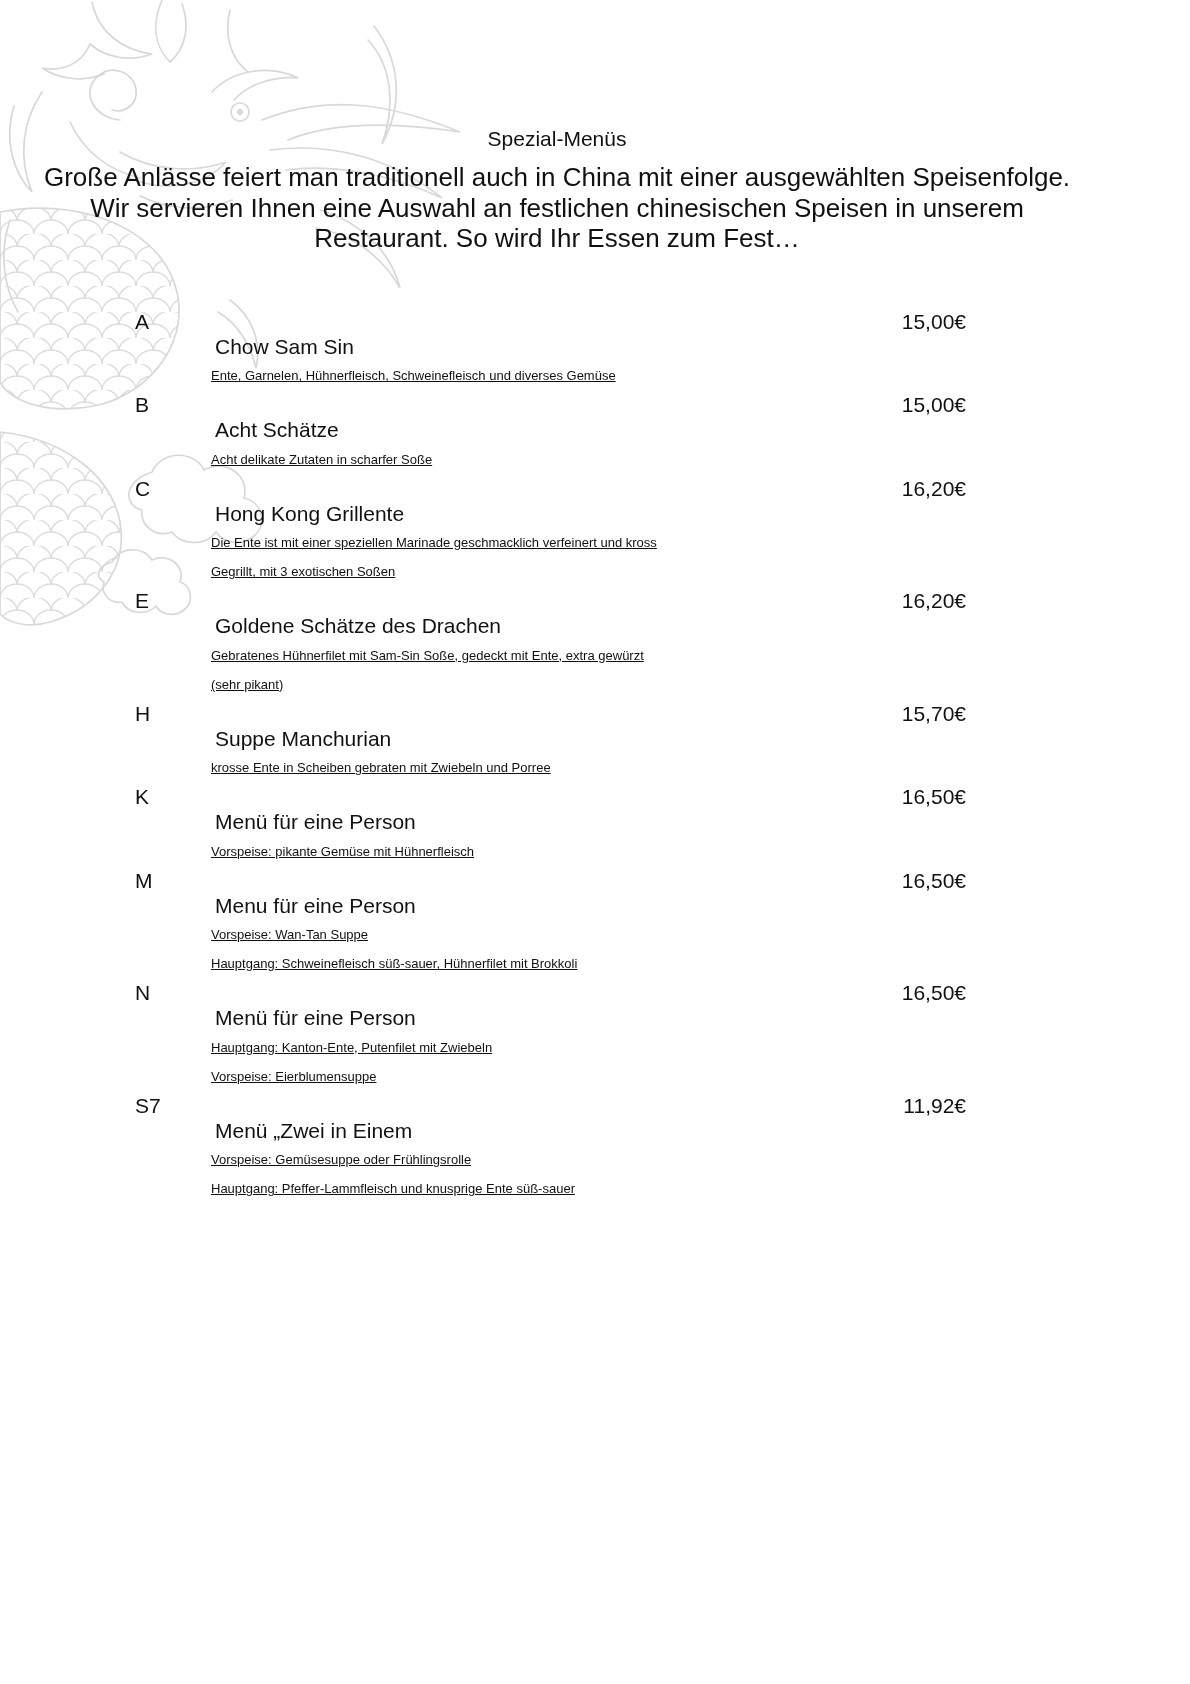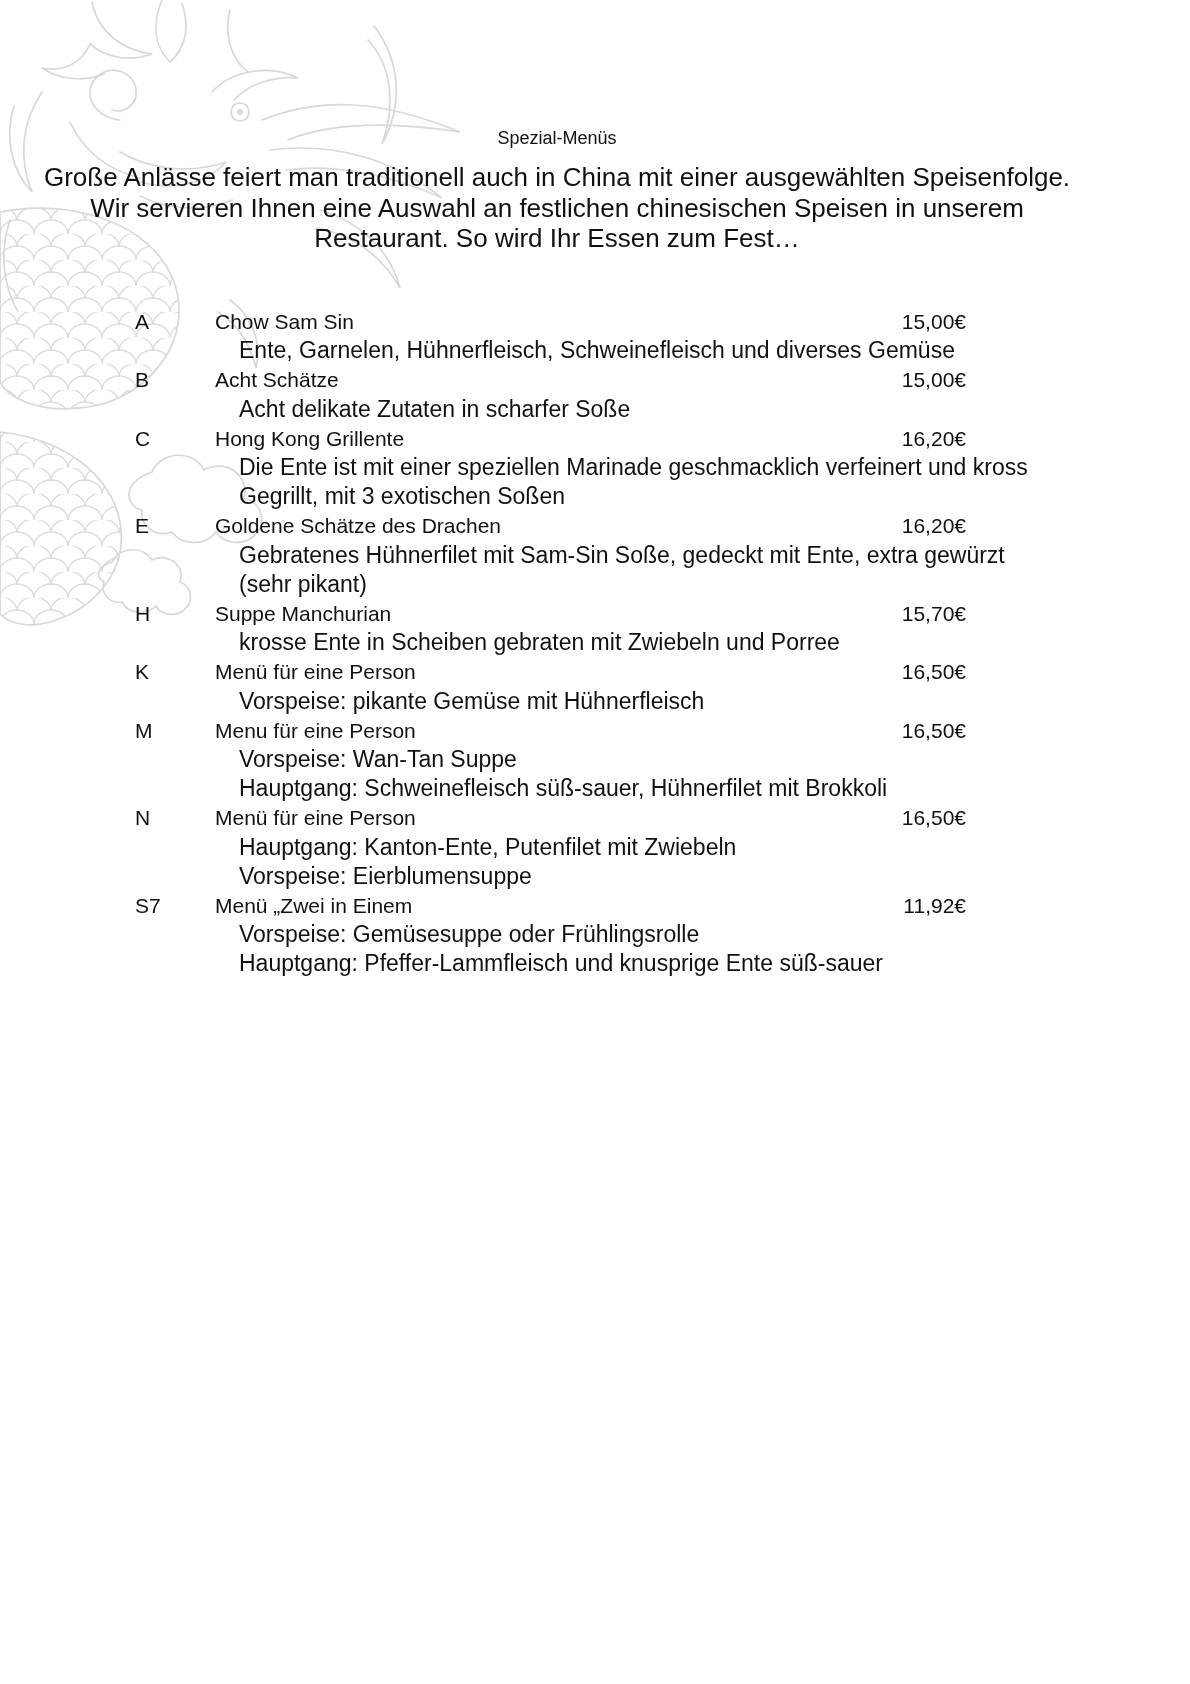--- a/index.html
+++ b/index.html
@@ -21,21 +21,21 @@
     pointer-events: none;
   }
   .doc-header {
     position: absolute;
     left: 0;
     top: 124px;
     width: 1114px;
     text-align: center;
   }
   .doc-title {
-    font-size: 18px;
+    font-size: 21px;
     font-weight: 400;
     line-height: 29px;
     margin-bottom: 9px;
     white-space: nowrap;
   }
   .intro-line {
     font-size: 26px;
     line-height: 30.5px;
     white-space: nowrap;
   }
@@ -49,31 +49,33 @@
     display: flex;
     line-height: 29.2px;
     font-size: 21px;
   }
   .code {
     flex: 0 0 80px;
   }
   .name {
     flex: 1 1 auto;
     white-space: nowrap;
+    margin-top: 25px;
   }
   .price {
     flex: 0 0 auto;
     text-align: center;
     white-space: nowrap;
   }
   .desc {
-    margin-left: 104px;
+    margin-left: 76px;
     line-height: 29.2px;
-    font-size: 23px;
-    white-space: nowrap;
+    font-size: 13px;
+    white-space: nowrap;
+    text-decoration: underline;
   }
 </style>
 </head>
 <body>
 
 <svg class="watermark" viewBox="0 0 480 650" xmlns="http://www.w3.org/2000/svg" aria-hidden="true">
   <defs>
     <pattern id="scales" width="34" height="26" patternUnits="userSpaceOnUse">
       <path d="M-17 13 a17 14 0 0 1 34 0 M17 13 a17 14 0 0 1 34 0" fill="none" stroke="#dcdcdc" stroke-width="1.4"></path>
       <path d="M0 26 a17 14 0 0 1 34 0" fill="none" stroke="#dcdcdc" stroke-width="1.4"></path>

